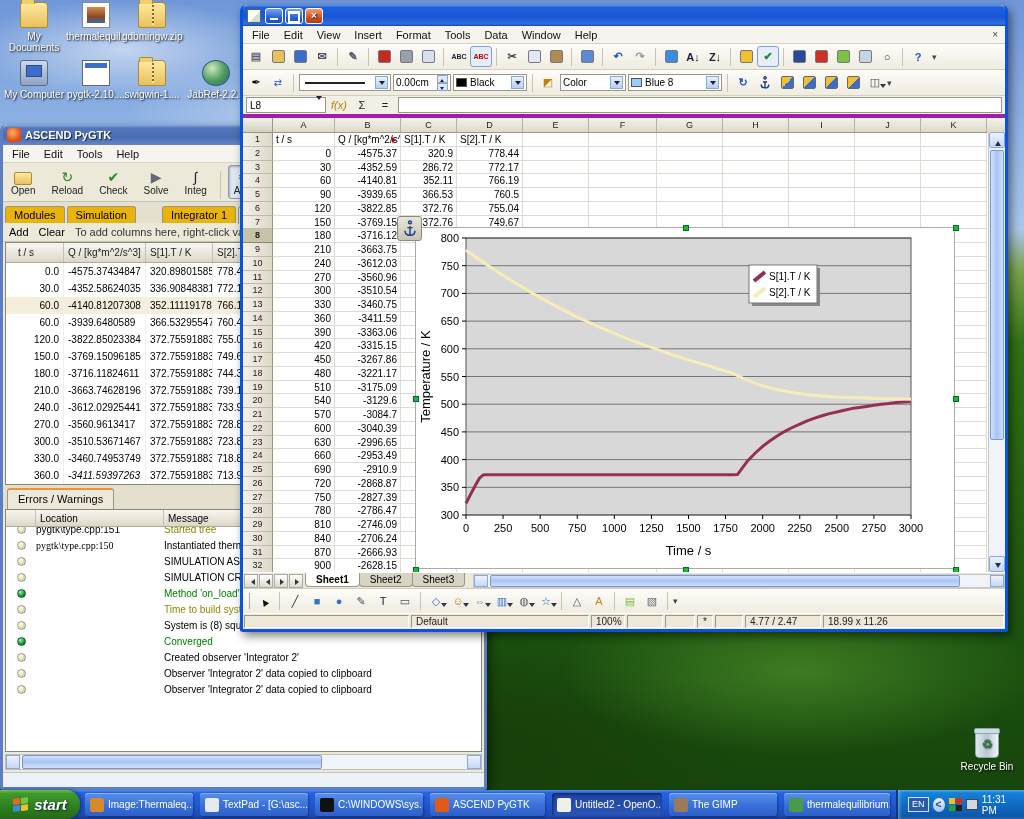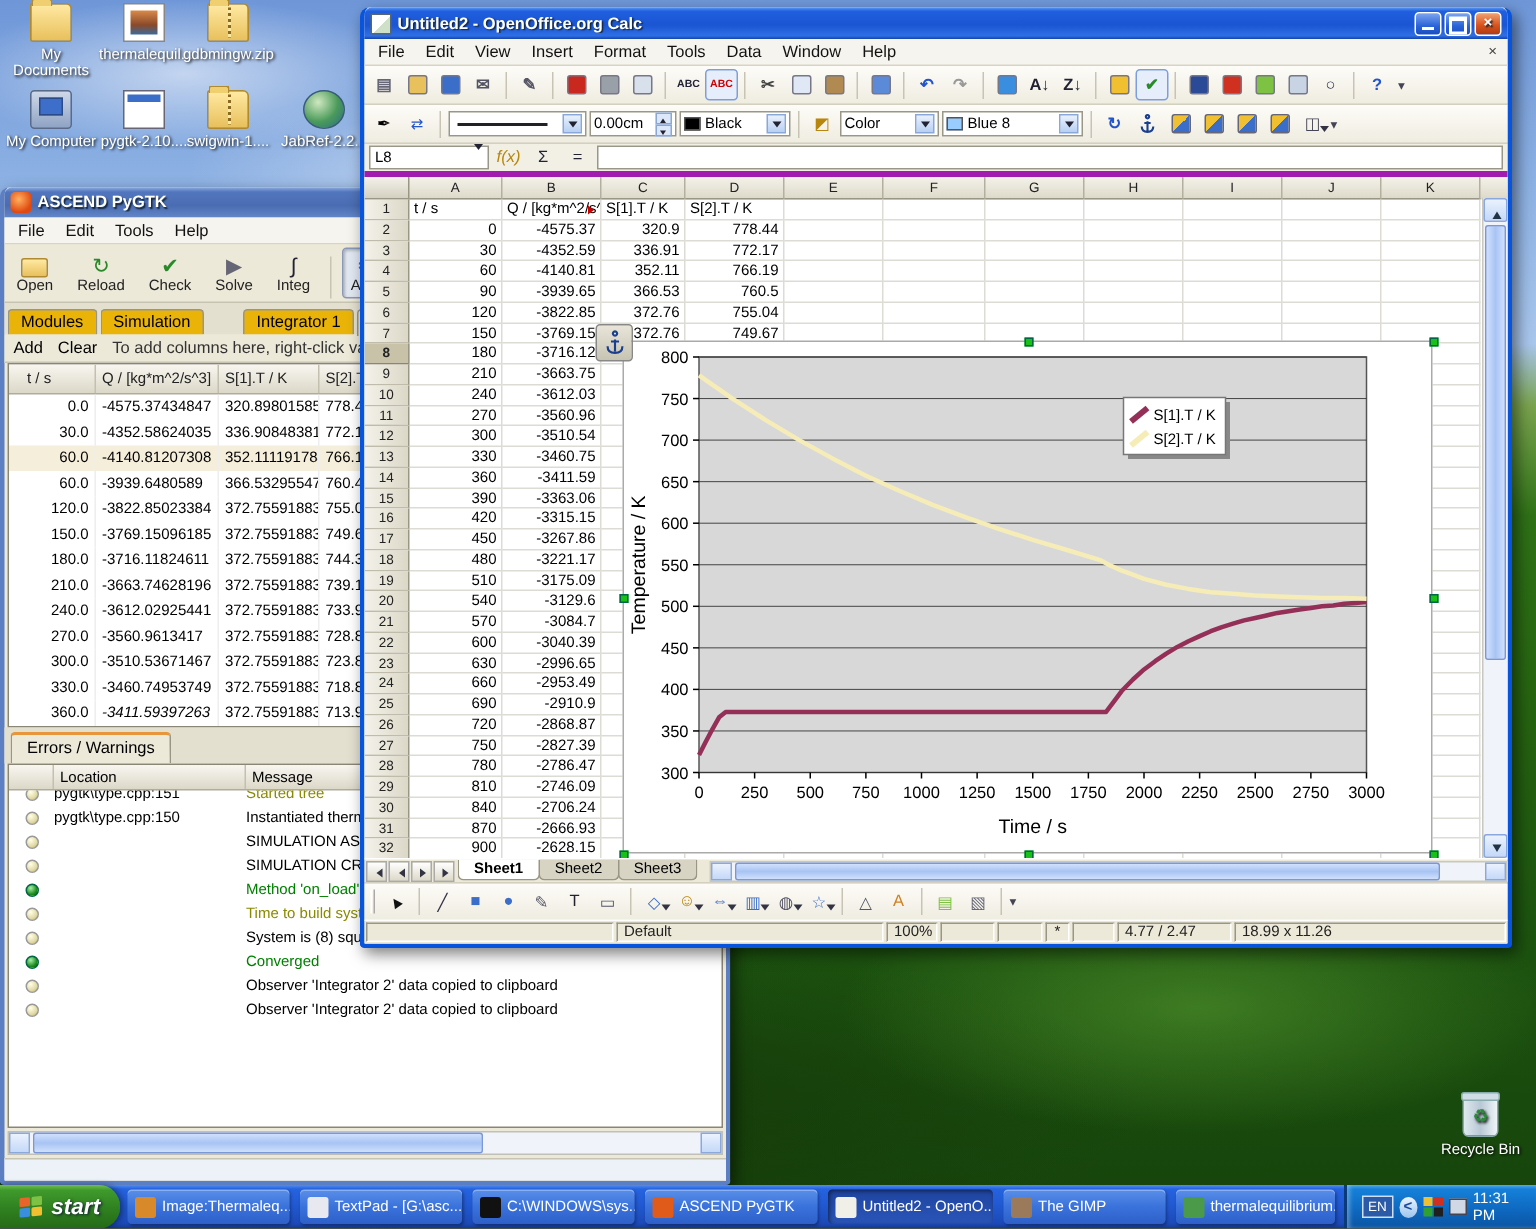--- a/index.html
+++ b/index.html
@@ -371,21 +371,21 @@
             <span style="flex:0 0 30px;">
               <div class="bulb"></div>
             </span>
             <span style="flex:0 0 128px;overflow:hidden;">pygtk\type.cpp:151</span>
             <span class="olive" style="flex:1;overflow:hidden;">Started tree</span>
           </div>
           <div class="errrow">
             <span style="flex:0 0 30px;">
               <div class="bulb"></div>
             </span>
-            <span style="flex:0 0 128px;overflow:hidden;">pygtk\type.cpp:150</span>
+            <span style="flex:0 0 128px;overflow:hidden;font-family:Liberation Serif, serif;">pygtk\type.cpp:150</span>
             <span style="flex:1;overflow:hidden;">Instantiated thermalequilibrium</span>
           </div>
           <div class="errrow">
             <span style="flex:0 0 30px;">
               <div class="bulb"></div>
             </span>
             <span style="flex:0 0 128px;overflow:hidden;"></span>
             <span style="flex:1;overflow:hidden;">SIMULATION ASSIGNED</span>
           </div>
           <div class="errrow">
@@ -415,20 +415,27 @@
             </span>
             <span style="flex:0 0 128px;overflow:hidden;"></span>
             <span style="flex:1;overflow:hidden;">System is (8) square.</span>
           </div>
           <div class="errrow">
             <span style="flex:0 0 30px;">
               <div class="greenball"></div>
             </span>
             <span style="flex:0 0 128px;overflow:hidden;"></span>
             <span class="green" style="flex:1;overflow:hidden;">Converged</span>
+          </div>
+          <div class="errrow">
+            <span style="flex:0 0 30px;">
+              <div class="bulb"></div>
+            </span>
+            <span style="flex:0 0 128px;overflow:hidden;"></span>
+            <span style="flex:1;overflow:hidden;">Created observer 'Integrator 2'</span>
           </div>
           <div class="errrow">
             <span style="flex:0 0 30px;">
               <div class="bulb"></div>
             </span>
             <span style="flex:0 0 128px;overflow:hidden;"></span>
             <span style="flex:1;overflow:hidden;">Observer 'Integrator 2' data copied to clipboard</span>
           </div>
           <div class="errrow">
             <span style="flex:0 0 30px;">
@@ -443,21 +450,20 @@
       <div class="harrow" style="left:0;"></div>
       <div class="hthumb" style="left:16px;width:300px;"></div>
       <div class="harrow" style="right:0;"></div>
     </div>
     <div class="astatus"></div>
   </div>
 
   <div class="xpwin" style="left:240px;top:5px;width:768px;height:627px;z-index:2;">
     <div class="titlebar">
       <span class="tb-icon" style="background:linear-gradient(135deg,#fff 55%,#cfe0c8 55%);border:1px solid #567;"></span>
-      <span class="tb-title">Untitled2 - OpenOffice.org Calc</span>
       <span class="tb-btns">
         <span class="tb-btn min"></span>
         <span class="tb-btn max"></span>
         <span class="tb-btn close">×</span>
       </span>
     </div>
     <div class="menubar" id="calc-menus">
         <span class="mi">File</span>
         <span class="mi">Edit</span>
         <span class="mi">View</span>
@@ -668,21 +674,21 @@
             <div class="cell" style="flex:0 0 66px;"></div>
             <div class="cell" style="flex:0 0 66px;"></div>
             <div class="cell" style="flex:0 0 66px;"></div>
             <div class="cell" style="flex:0 0 66px;"></div>
             <div class="cell" style="flex:0 0 66px;"></div>
           </div>
           <div class="gridrow">
             <div class="rowhdr">3</div>
             <div class="cell num" style="flex:0 0 62px;">30</div>
             <div class="cell num" style="flex:0 0 66px;">-4352.59</div>
-            <div class="cell num" style="flex:0 0 56px;">336.91</div>
+            <div class="cell num" style="flex:0 0 56px;">286.72</div>
             <div class="cell num" style="flex:0 0 66px;">772.17</div>
             <div class="cell" style="flex:0 0 66px;"></div>
             <div class="cell" style="flex:0 0 68px;"></div>
             <div class="cell" style="flex:0 0 66px;"></div>
             <div class="cell" style="flex:0 0 66px;"></div>
             <div class="cell" style="flex:0 0 66px;"></div>
             <div class="cell" style="flex:0 0 66px;"></div>
             <div class="cell" style="flex:0 0 66px;"></div>
           </div>
           <div class="gridrow">

